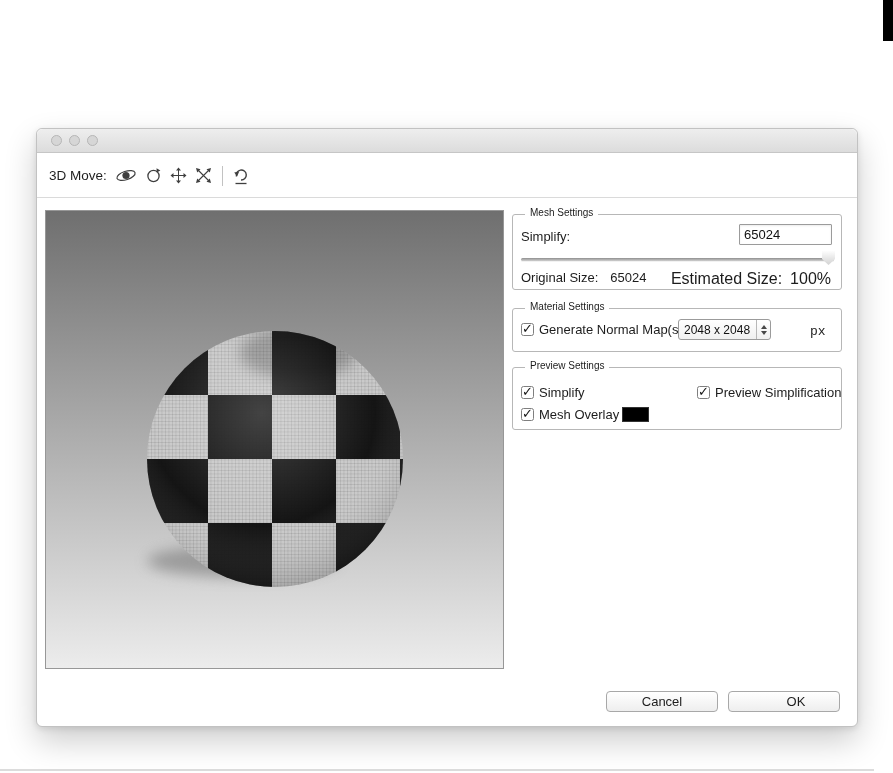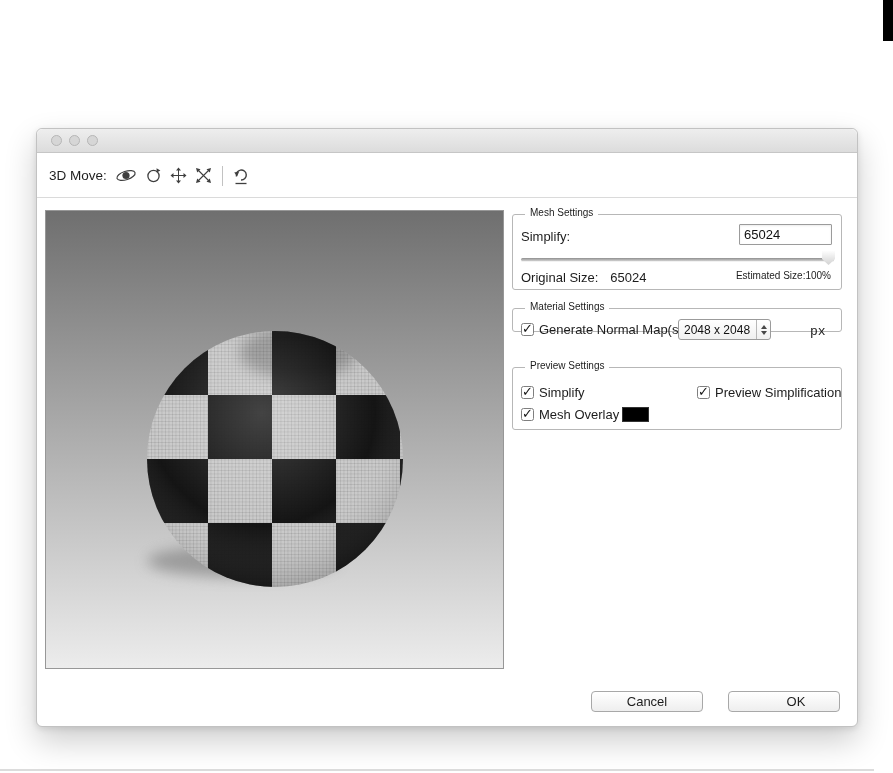--- a/index.html
+++ b/index.html
@@ -30,41 +30,41 @@
   .tool-sep { width:1px; height:20px; background:#c2c2c2; margin:0 6px; }
 
   
   .preview-frame { position:absolute; left:8px; top:81px; width:459px; height:459px;
                    border:1px solid #979797; background:#bdbdbd; }
 
   
   .group { position:absolute; left:475px; width:330px; border:1px solid #b7b7b7; border-radius:3px; background:#fff; }
   .legend { position:absolute; top:-8px; left:12px; background:#fff; padding:0 5px; font-size:10px; color:#1c1c1c; }
   .group-mesh { top:85px; height:76px; }
-  .group-material { top:179px; height:24px; }
+  .group-material { top:179px; height:44px; }
   .group-preview { top:238px; height:63px; }
 
   .field-label { position:absolute; font-size:13px; color:#1c1c1c; }
 
   .text-input { position:absolute; left:226px; top:9px; width:93px; height:21px;
                 border:1px solid #9b9b9b; border-radius:1px; font-size:13px; padding:0 4px;
                 font-family:"Liberation Sans","DejaVu Sans",sans-serif; color:#111;
                 box-shadow:inset 0 1px 2px rgba(0,0,0,0.08); }
 
   
   .slider { position:absolute; left:8px; top:37px; width:313px; height:14px; }
   .slider-track { position:absolute; left:0; right:0; top:6px; height:3px; border-radius:2px;
                   background:linear-gradient(#8f8f8f,#cfcfcf); box-shadow:0 1px 0 #f2f2f2; }
   .slider-thumb { position:absolute; right:-1px; top:-1px; width:13px; height:14px;
                   background:linear-gradient(#fdfdfd,#d2d2d2);
                   clip-path:polygon(0 0,100% 0,100% 58%,50% 100%,0 58%);
                   filter:drop-shadow(0 0 0.7px #7e7e7e); }
 
   .size-row-left { position:absolute; left:8px; top:55px; font-size:13px; color:#1c1c1c; display:flex; gap:12px; }
-  .size-row-right { position:absolute; right:10px; top:55px; font-size:10px; color:#1c1c1c; display:flex; }
+  .size-row-right { position:absolute; right:10px; top:55px; font-size:16px; color:#1c1c1c; display:flex; gap:8px; }
 
   
   .cb { position:absolute; display:flex; align-items:center; gap:5px; cursor:default; }
   .cb-box { width:13px; height:13px; border:1px solid #7f7f7f; border-radius:2.5px; background:#fff; position:relative; flex:0 0 auto; }
   .cb-box.checked::after { content:"✓"; position:absolute; left:0px; top:-3px; font-size:13px; font-weight:bold; color:#141414; }
   .cb-label { font-size:13px; color:#1c1c1c; white-space:nowrap; }
 
   
   .dropdown { position:absolute; left:165px; top:10px; width:93px; height:21px;
               border:1px solid #9b9b9b; border-radius:3px; background:linear-gradient(#fff,#f0f0f0);
@@ -76,21 +76,21 @@
             border-bottom:4.5px solid #474747; margin-bottom:2px; }
   .tri-down { width:0; height:0; border-left:3.5px solid transparent; border-right:3.5px solid transparent;
               border-top:4.5px solid #474747; }
 
   .swatch { position:absolute; left:109px; top:39px; width:27px; height:15px; background:#000; border:1px solid #333; }
 
   
   .btn { position:absolute; top:562px; width:112px; height:21px; border:1px solid #a8a8a8; border-radius:4px;
          background:linear-gradient(#ffffff,#eeeeee); font-size:13px; color:#1c1c1c; text-align:center;
          line-height:19px; cursor:default; }
-  .btn-cancel { left:554px; }
+  .btn-cancel { left:569px; }
   .btn-ok { left:691px;padding-left:24px; }
 </style>
 </head>
 <body>
 
 <div class="corner-mark"></div>
 <div class="page-edge"></div>
 
 <div class="dialog">
 

